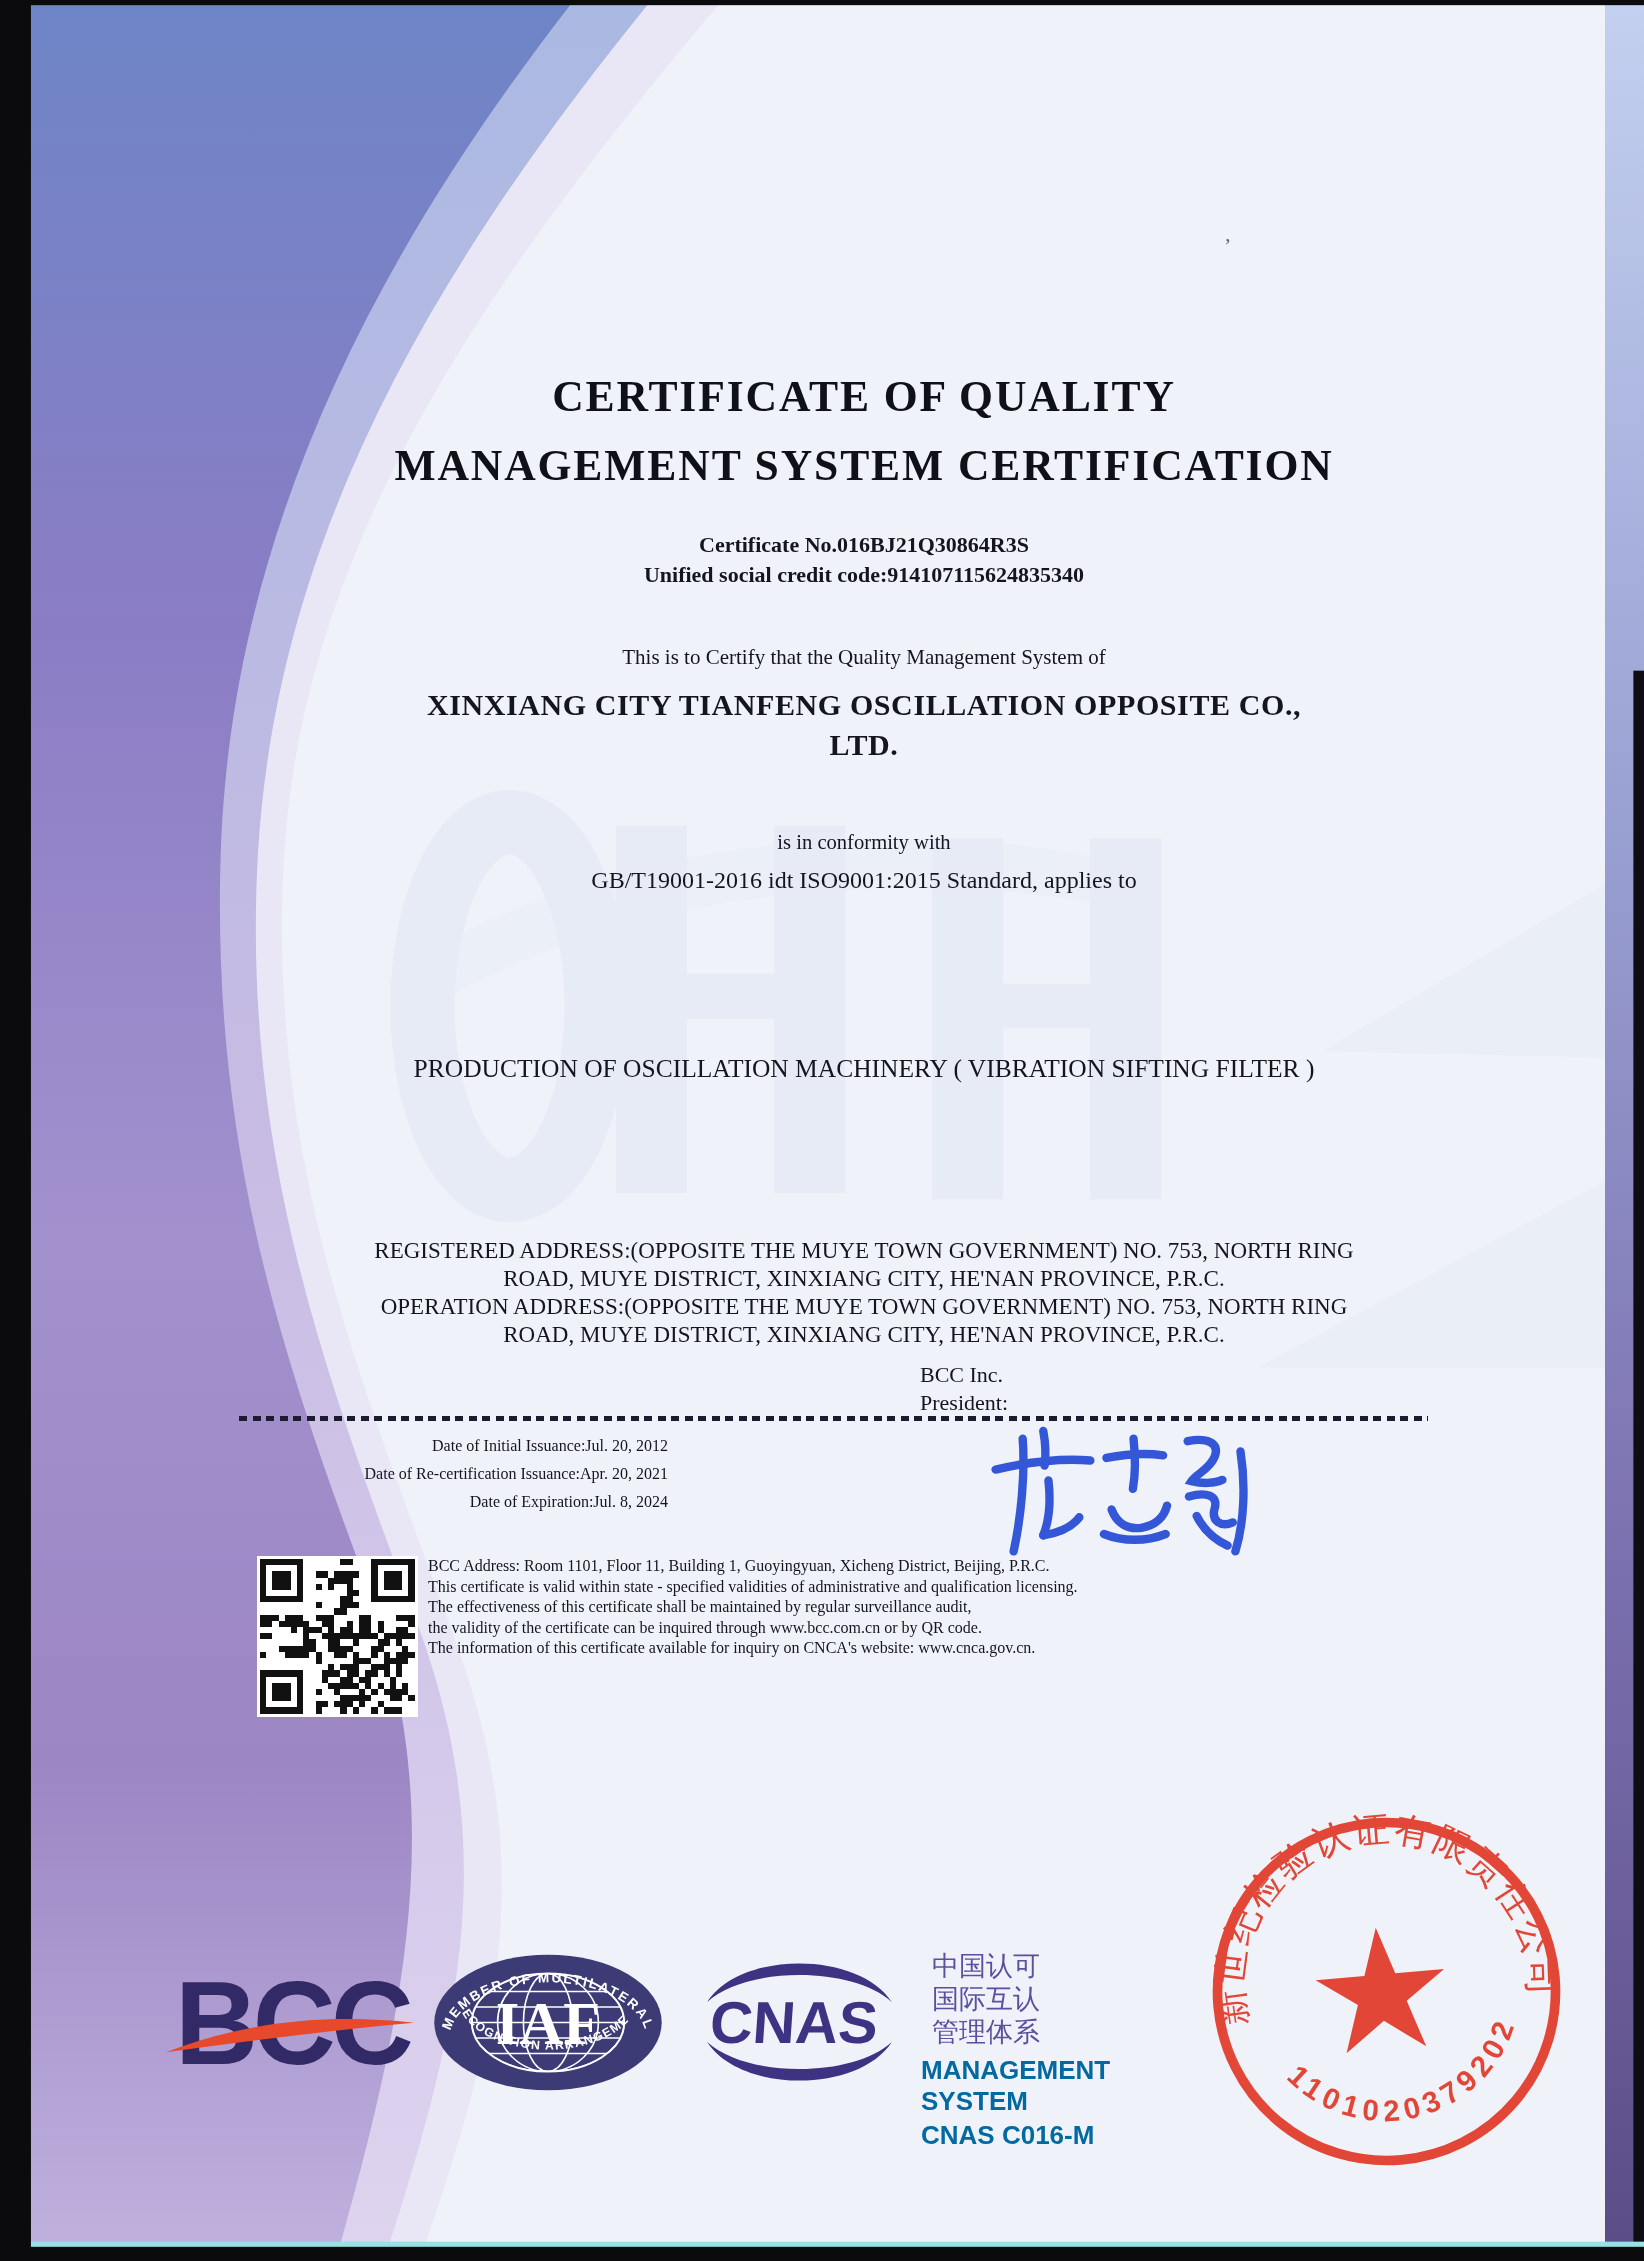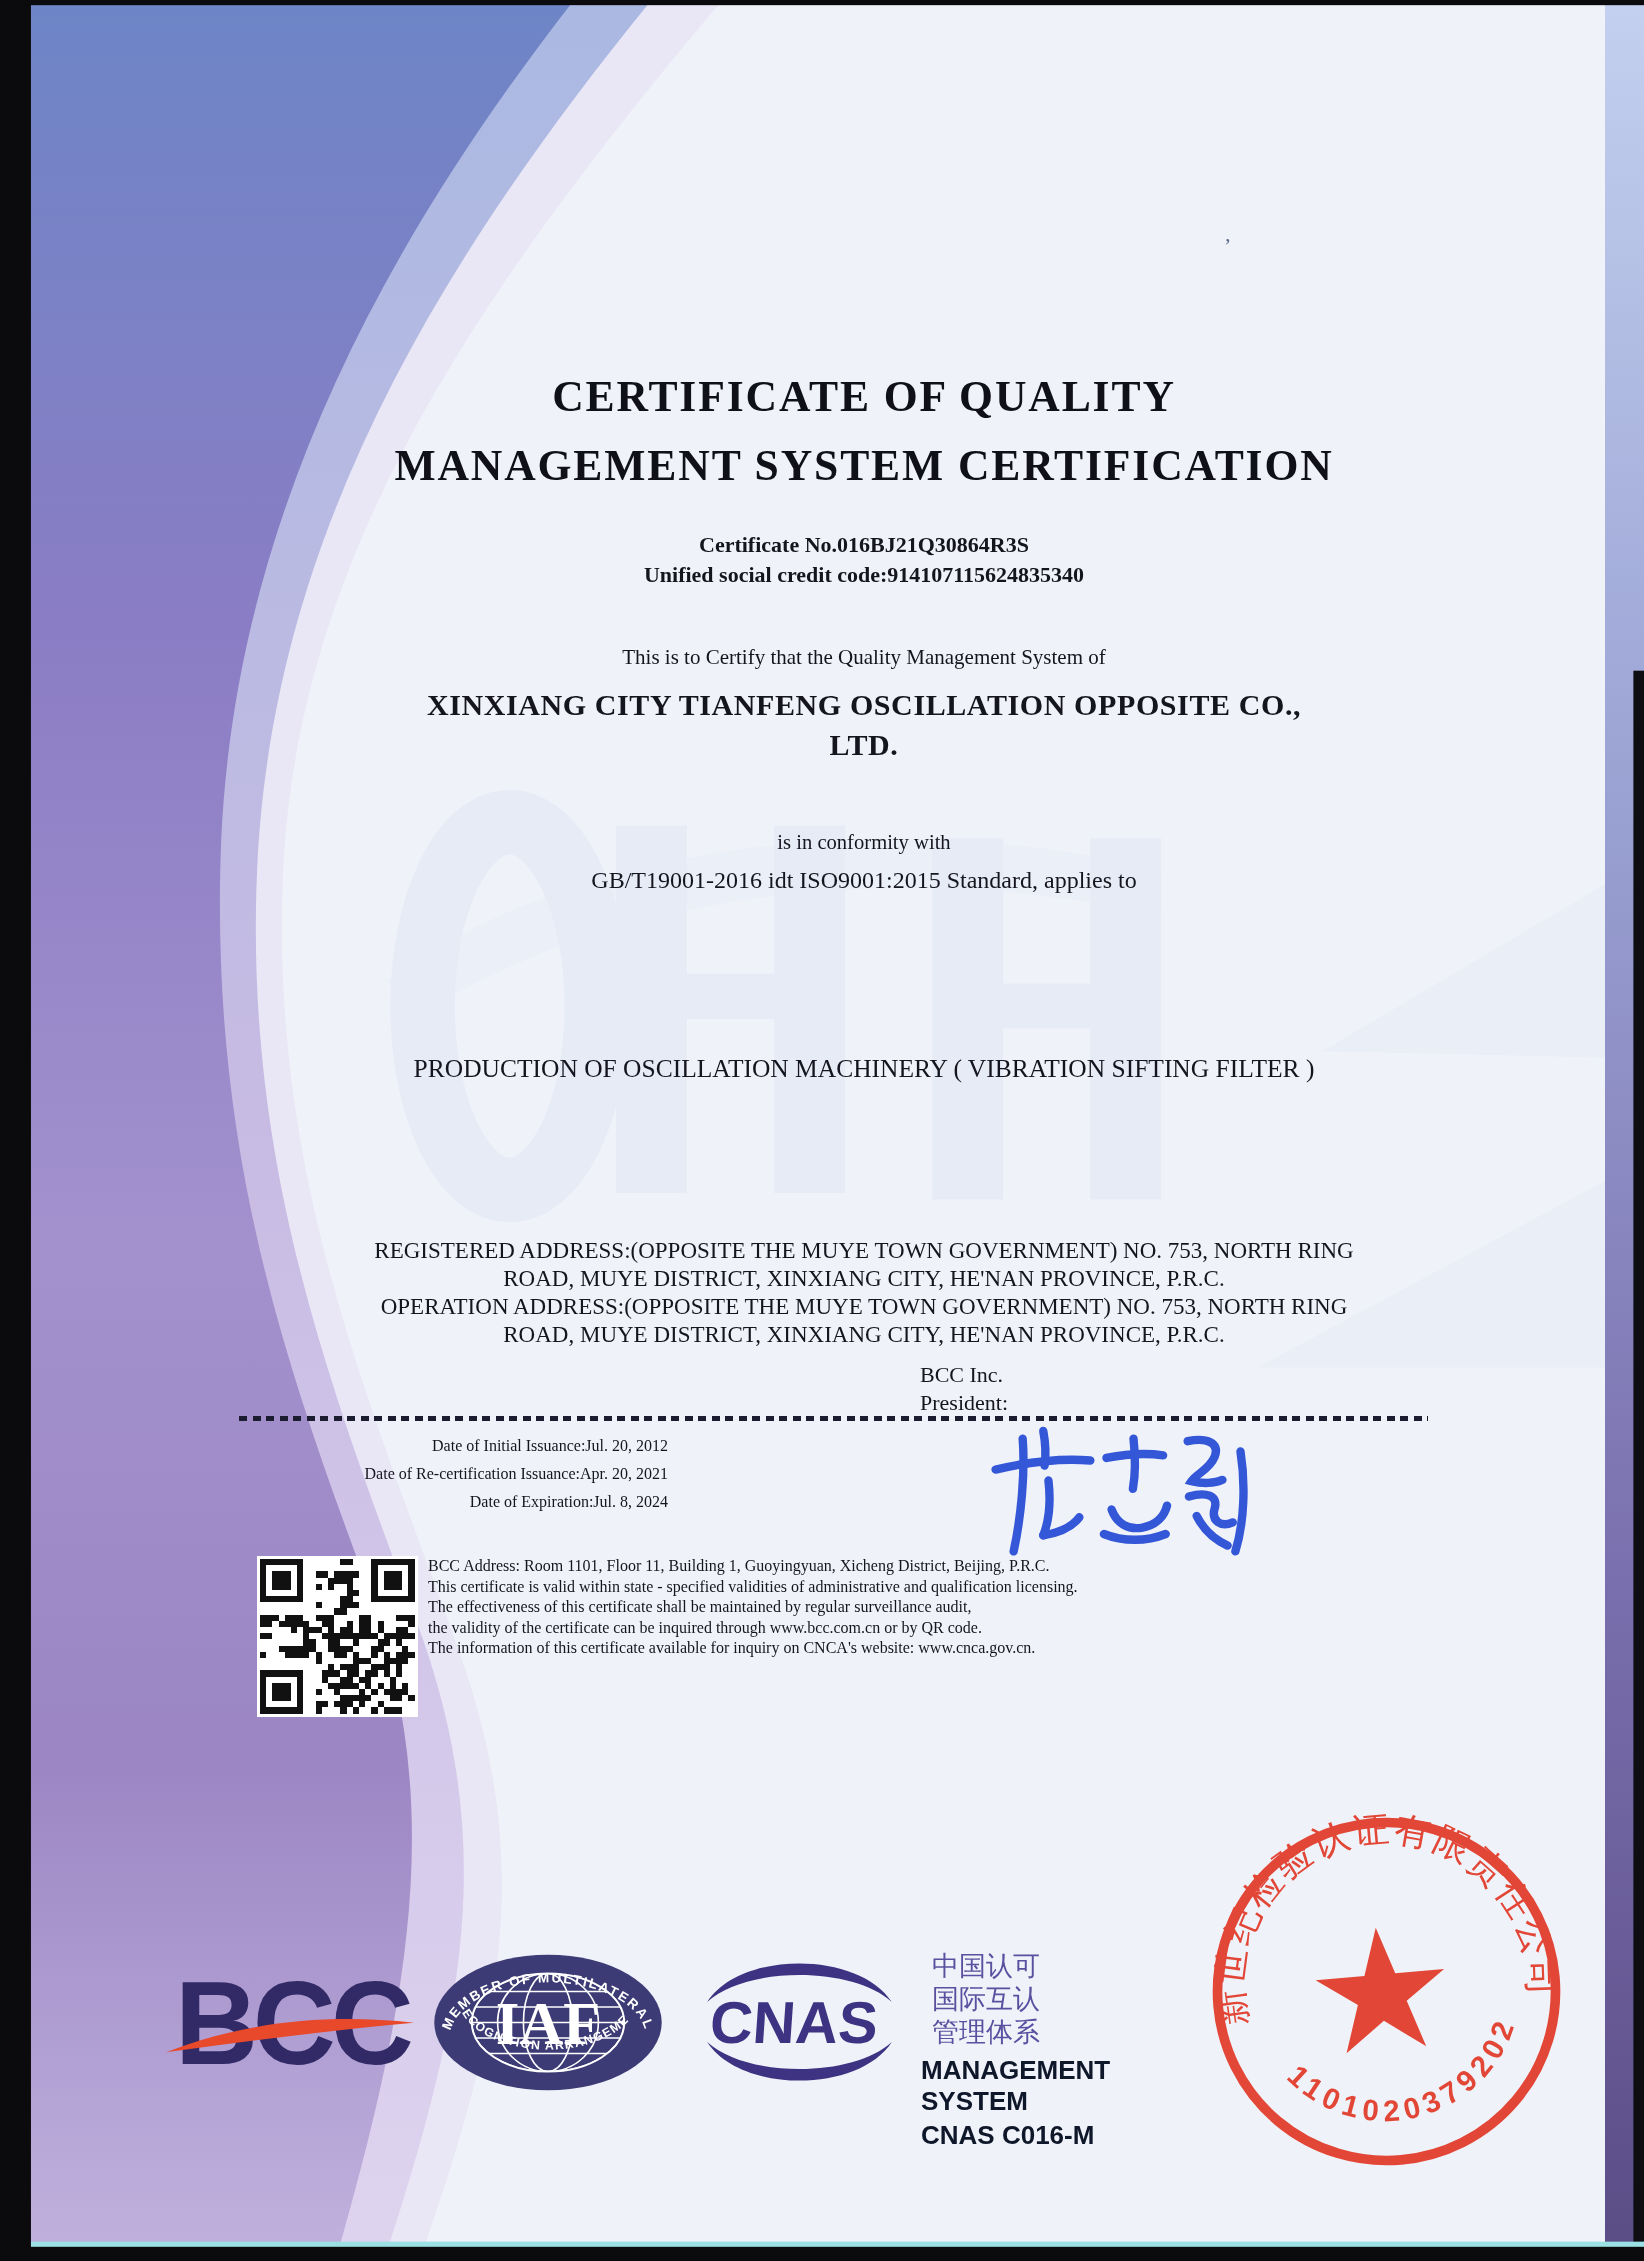--- a/index.html
+++ b/index.html
@@ -43,21 +43,21 @@
     font-size:115px;letter-spacing:-5.2px;color:#312a66;line-height:110px;
     transform:scaleY(1.04);
   }
   .bcc-swoosh{position:absolute;left:-10.3px;top:43px;width:250px;height:46px;}
 
   .iaf-logo{left:433px;top:1954px;width:230px;height:137px;}
   .cnas-logo{left:698px;top:1948px;width:203px;height:148px;}
 
   .accred{left:921px;top:1950px;width:271px;}
   .accred .cjk{font-family:"Liberation Sans", sans-serif;font-size:27px;line-height:33px;color:#5b50a0;margin-left:11px;}
-  .accred .ms{font-family:"Liberation Sans", sans-serif;font-weight:bold;font-size:26px;line-height:31px;color:#0f172a;margin-top:6.4px;}
+  .accred .ms{font-family:"Liberation Sans", sans-serif;font-weight:bold;font-size:26px;line-height:31px;color:#0369a1;margin-top:6.4px;}
 
   .stamp{left:1193px;top:1798px;width:387px;height:387px;}
   .pen-mark{left:1224px;top:233px;font-size:22px;color:#5a6a8a;}
 </style>
 </head>
 <body>
 
 <div class="page">
 
   <svg class="bg" viewBox="0 0 2550 3506" preserveAspectRatio="none" aria-hidden="true">

